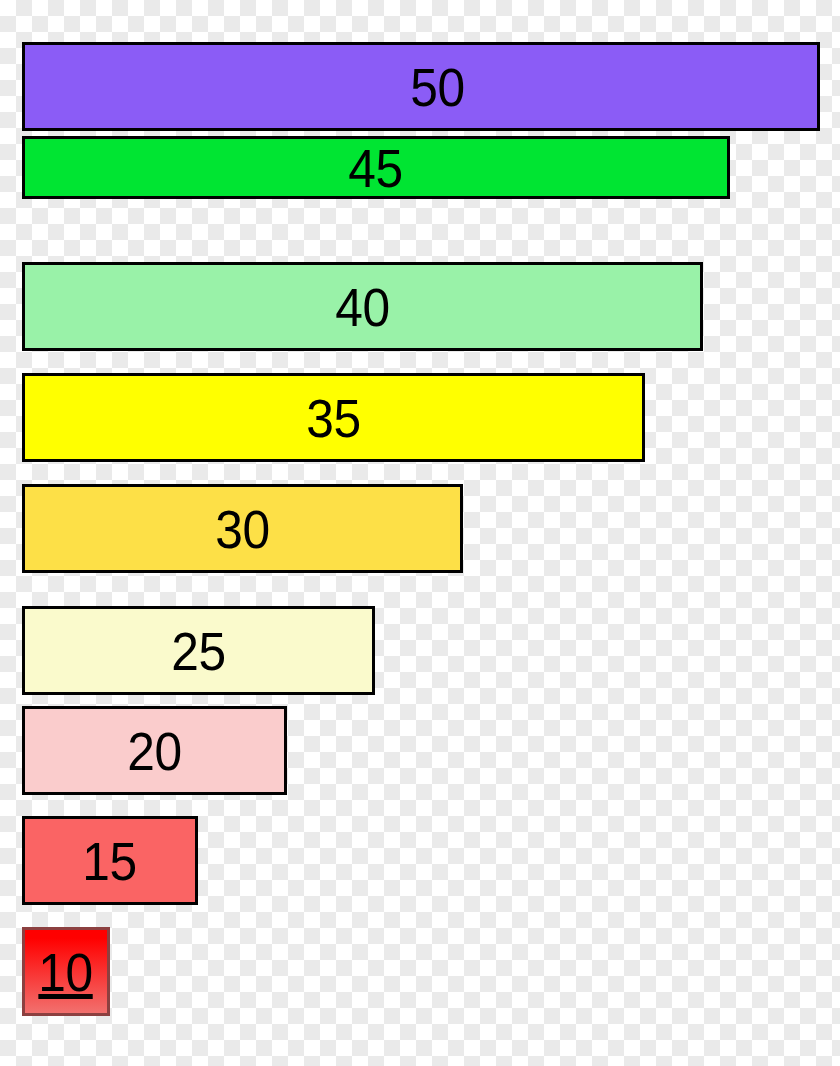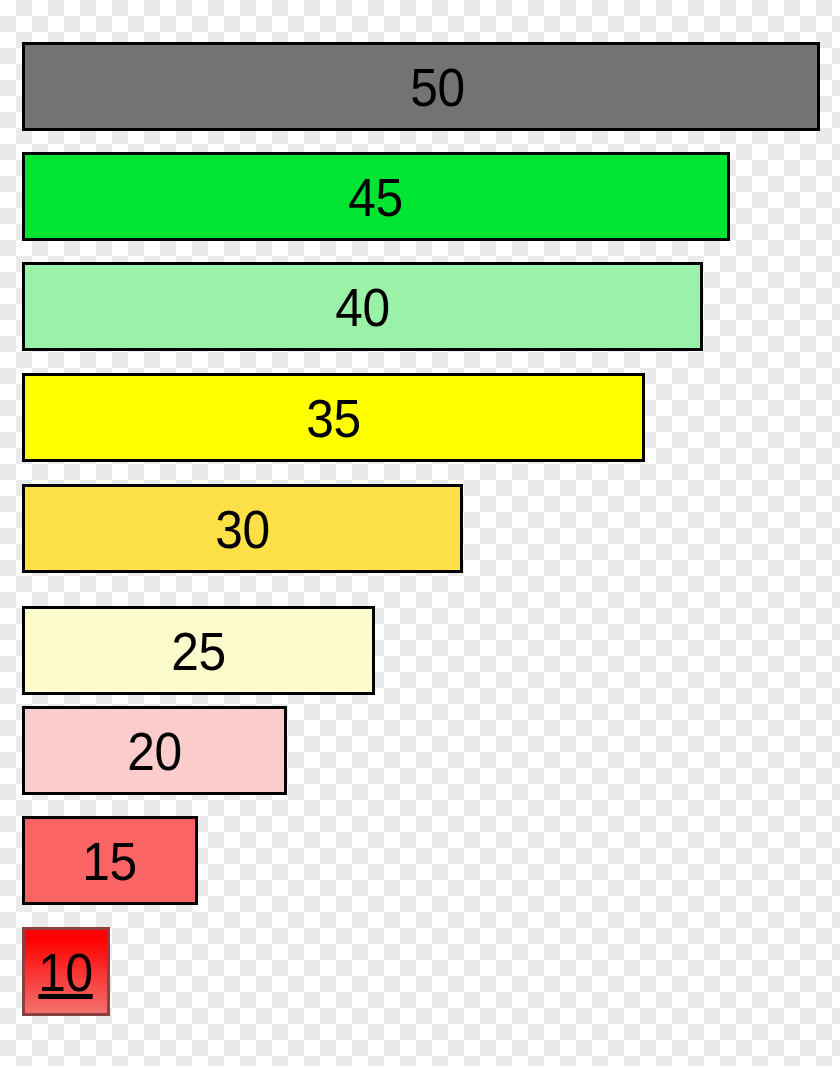--- a/index.html
+++ b/index.html
@@ -41,24 +41,24 @@
     color: #000000;
     letter-spacing: -0.5px;
     user-select: none;
     transform: scaleX(0.92);
   }
 </style>
 </head>
 <body>
 
 <div id="chart-canvas">
-    <div class="bar" style="left: 22px; top: 42px; width: 798px; height: 89px; background: #737373; border-color: rgb(0, 0, 0); padding-left: 33px;">
+    <div class="bar" style="left: 22px; top: 42px; width: 798px; height: 89px; background: #8b5cf6; border-color: rgb(0, 0, 0); padding-left: 33px;">
       <span class="bar-label">50</span>
     </div>
-    <div class="bar" style="left: 22px; top: 152px; width: 708px; height: 89px; background: rgb(0, 229, 50); border-color: rgb(0, 0, 0);">
+    <div class="bar" style="left: 22px; top: 136px; width: 708px; height: 63px; background: rgb(0, 229, 50); border-color: rgb(0, 0, 0);">
       <span class="bar-label">45</span>
     </div>
     <div class="bar" style="left: 22px; top: 262px; width: 681px; height: 89px; background: rgb(153, 242, 168); border-color: rgb(0, 0, 0);">
       <span class="bar-label">40</span>
     </div>
     <div class="bar" style="left: 22px; top: 373px; width: 623px; height: 89px; background: rgb(255, 255, 0); border-color: rgb(0, 0, 0);">
       <span class="bar-label">35</span>
     </div>
     <div class="bar" style="left: 22px; top: 484px; width: 441px; height: 89px; background: #fde047; border-color: rgb(0, 0, 0);">
       <span class="bar-label">30</span>

